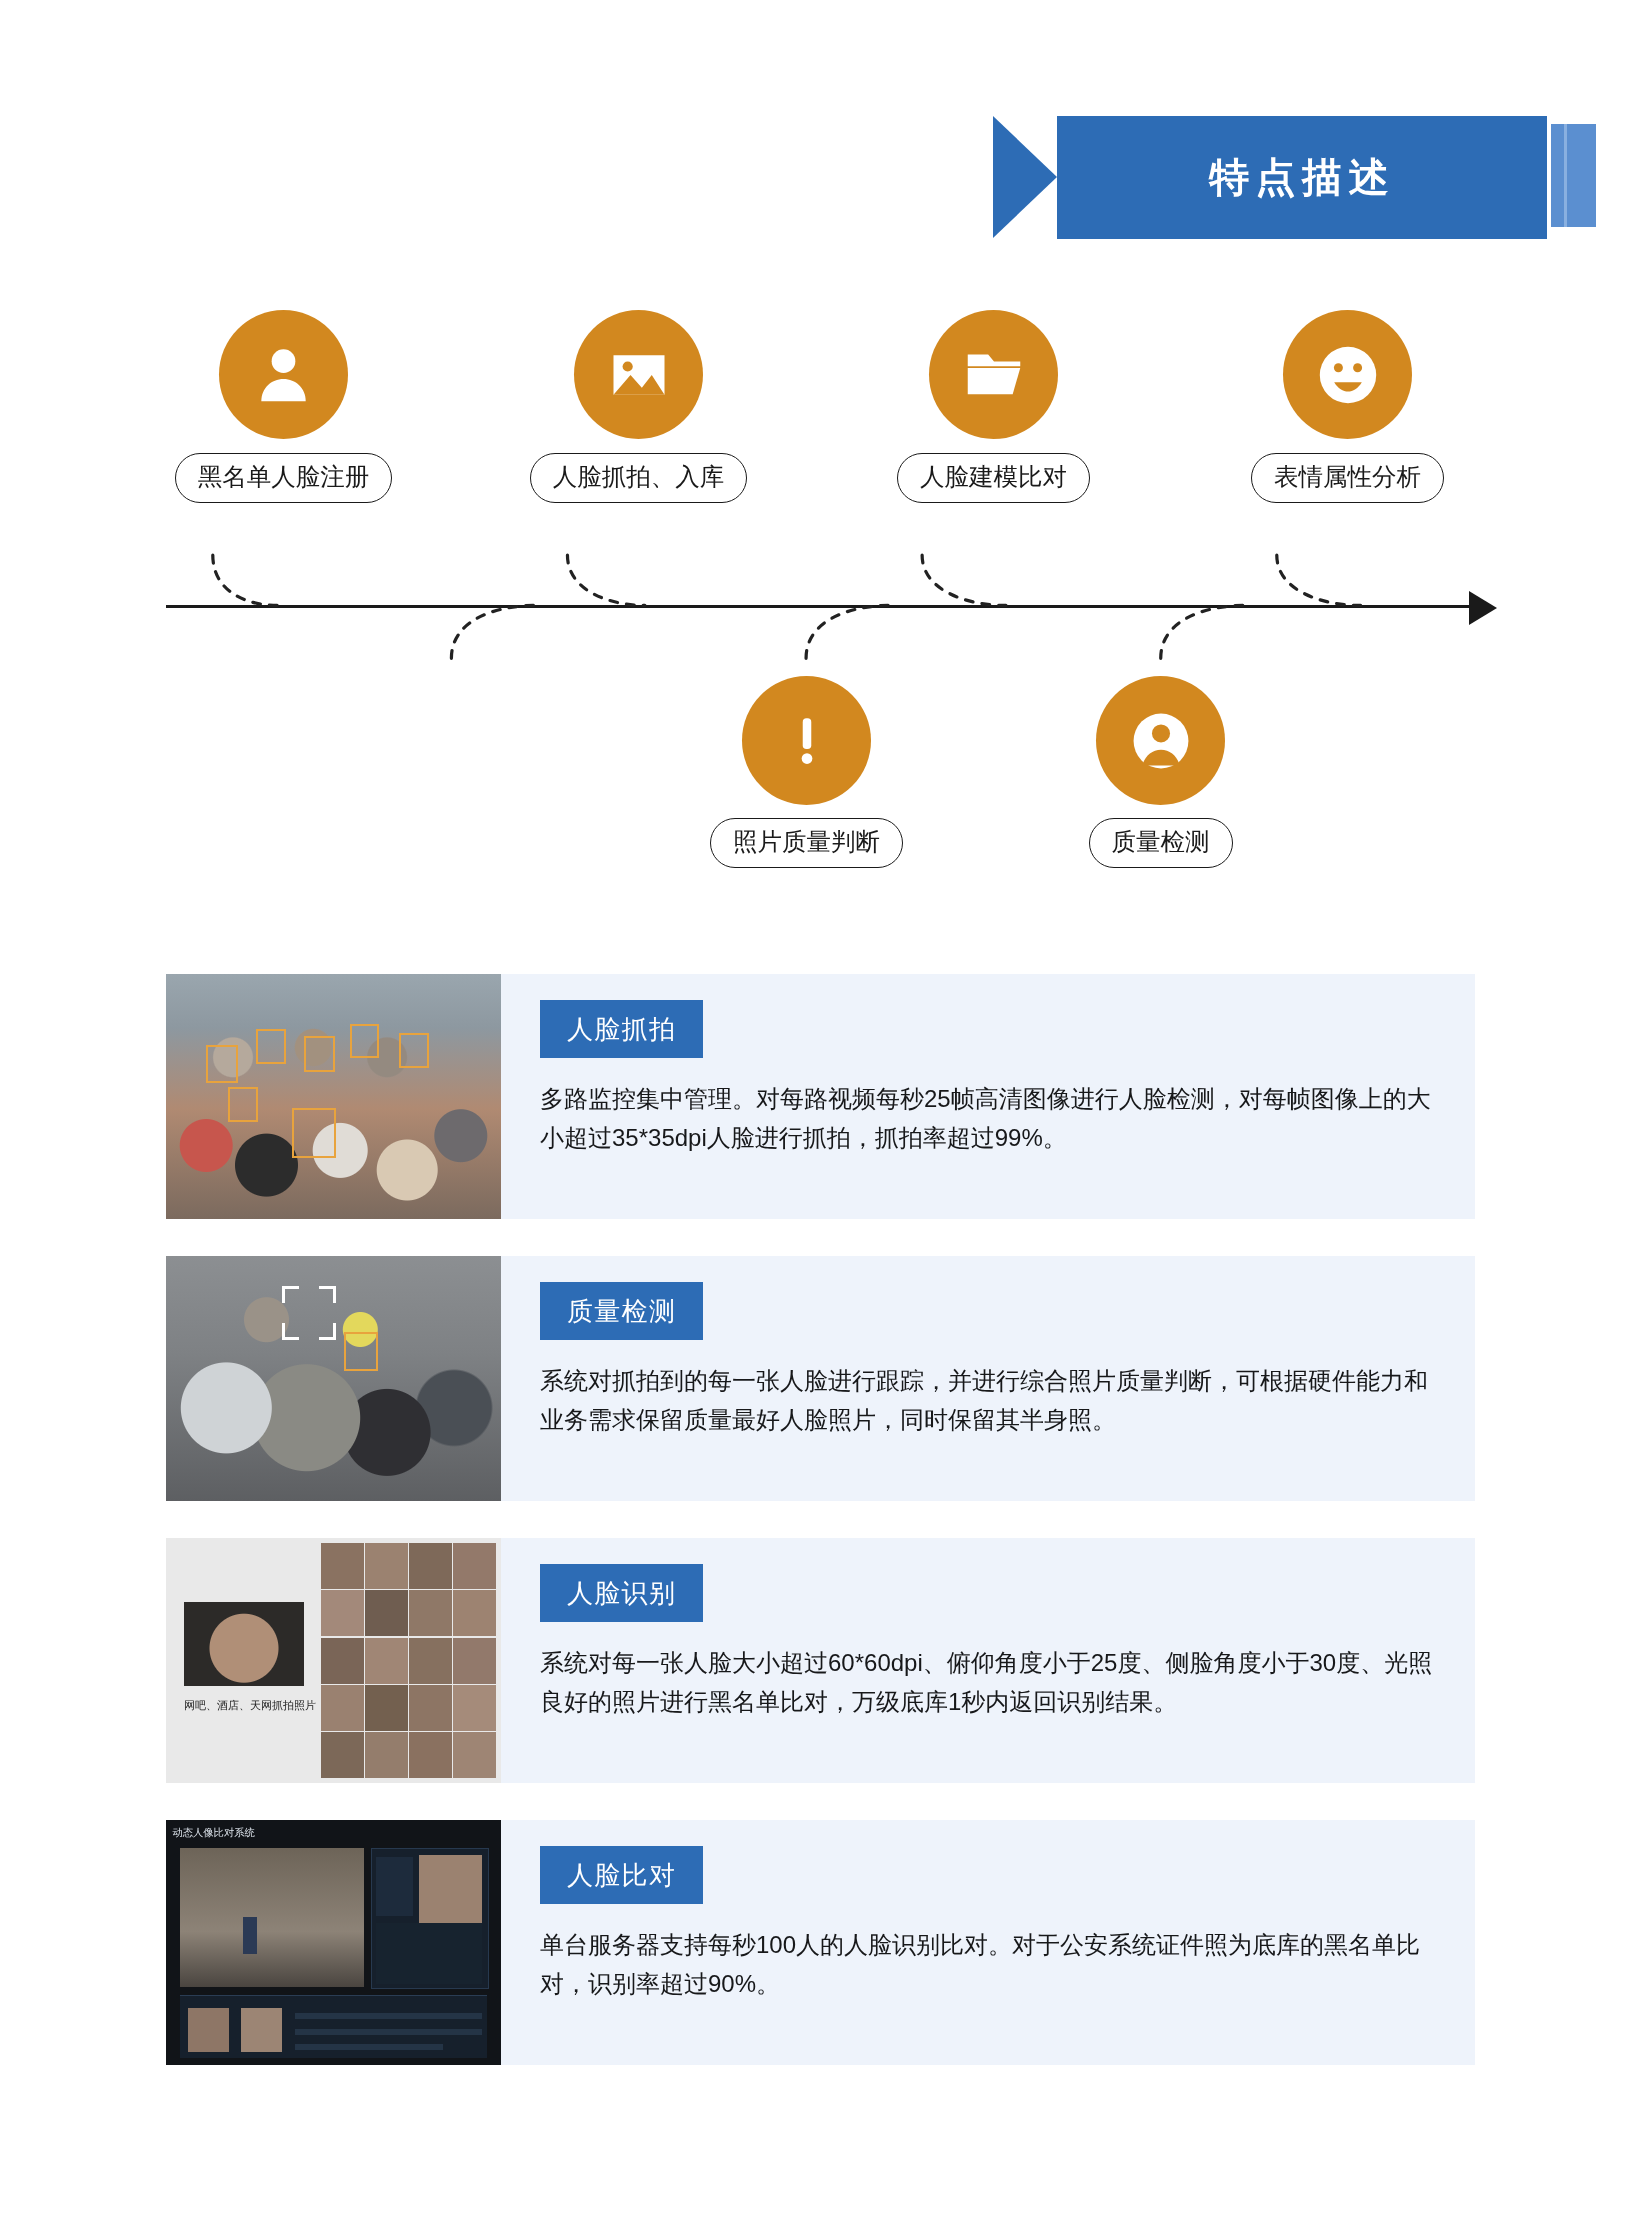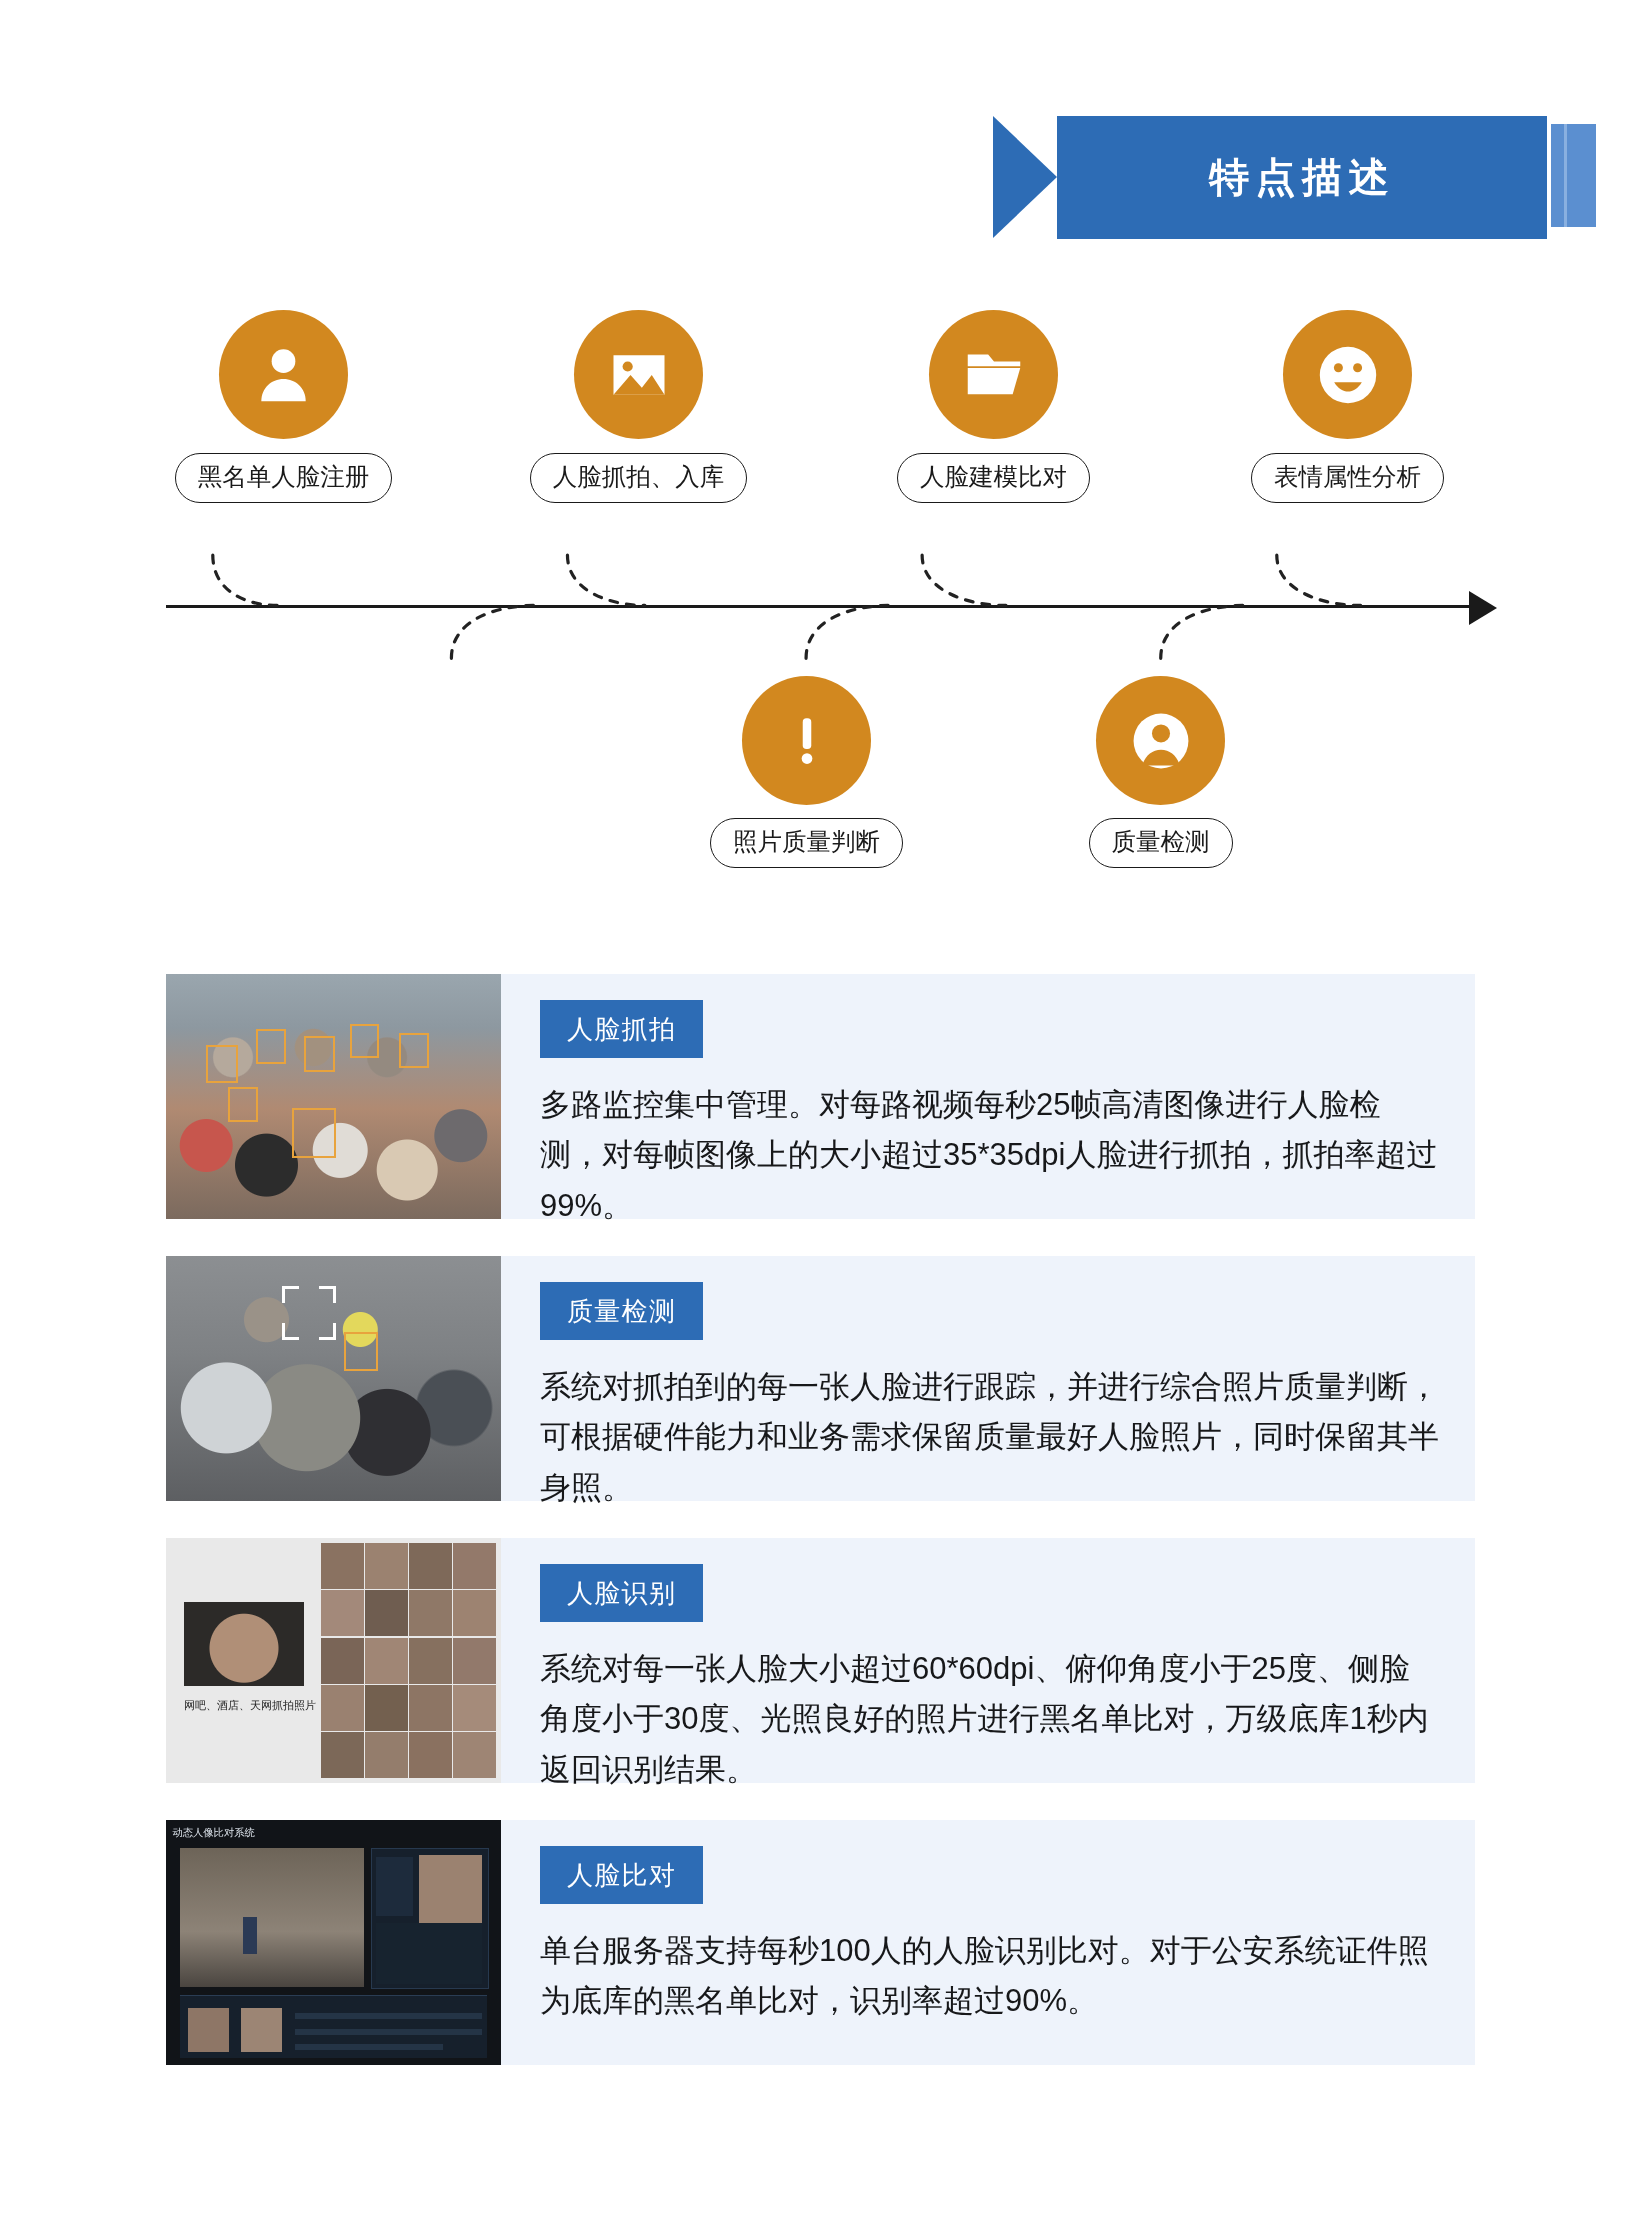--- a/index.html
+++ b/index.html
@@ -184,21 +184,21 @@
   .tag {
     display: inline-block;
     background: #2d6cb5;
     color: #ffffff;
     font-size: 26px;
     padding: 11.6px 27px;
     letter-spacing: 1.3px;
   }
   .desc {
     margin-top: 22px;
-    font-size: 31px;
+    font-size: 24px;
     line-height: 1.62;
     color: #17181a;
     width: 900px;
   }
 
   
   .thumb .sky { position:absolute; inset:0; }
   .box-ov { position:absolute; border:2.6px solid #e8a33d; }
   .grid-faces { position:absolute; display:grid; }
   .gf { background:#8d7566; }

